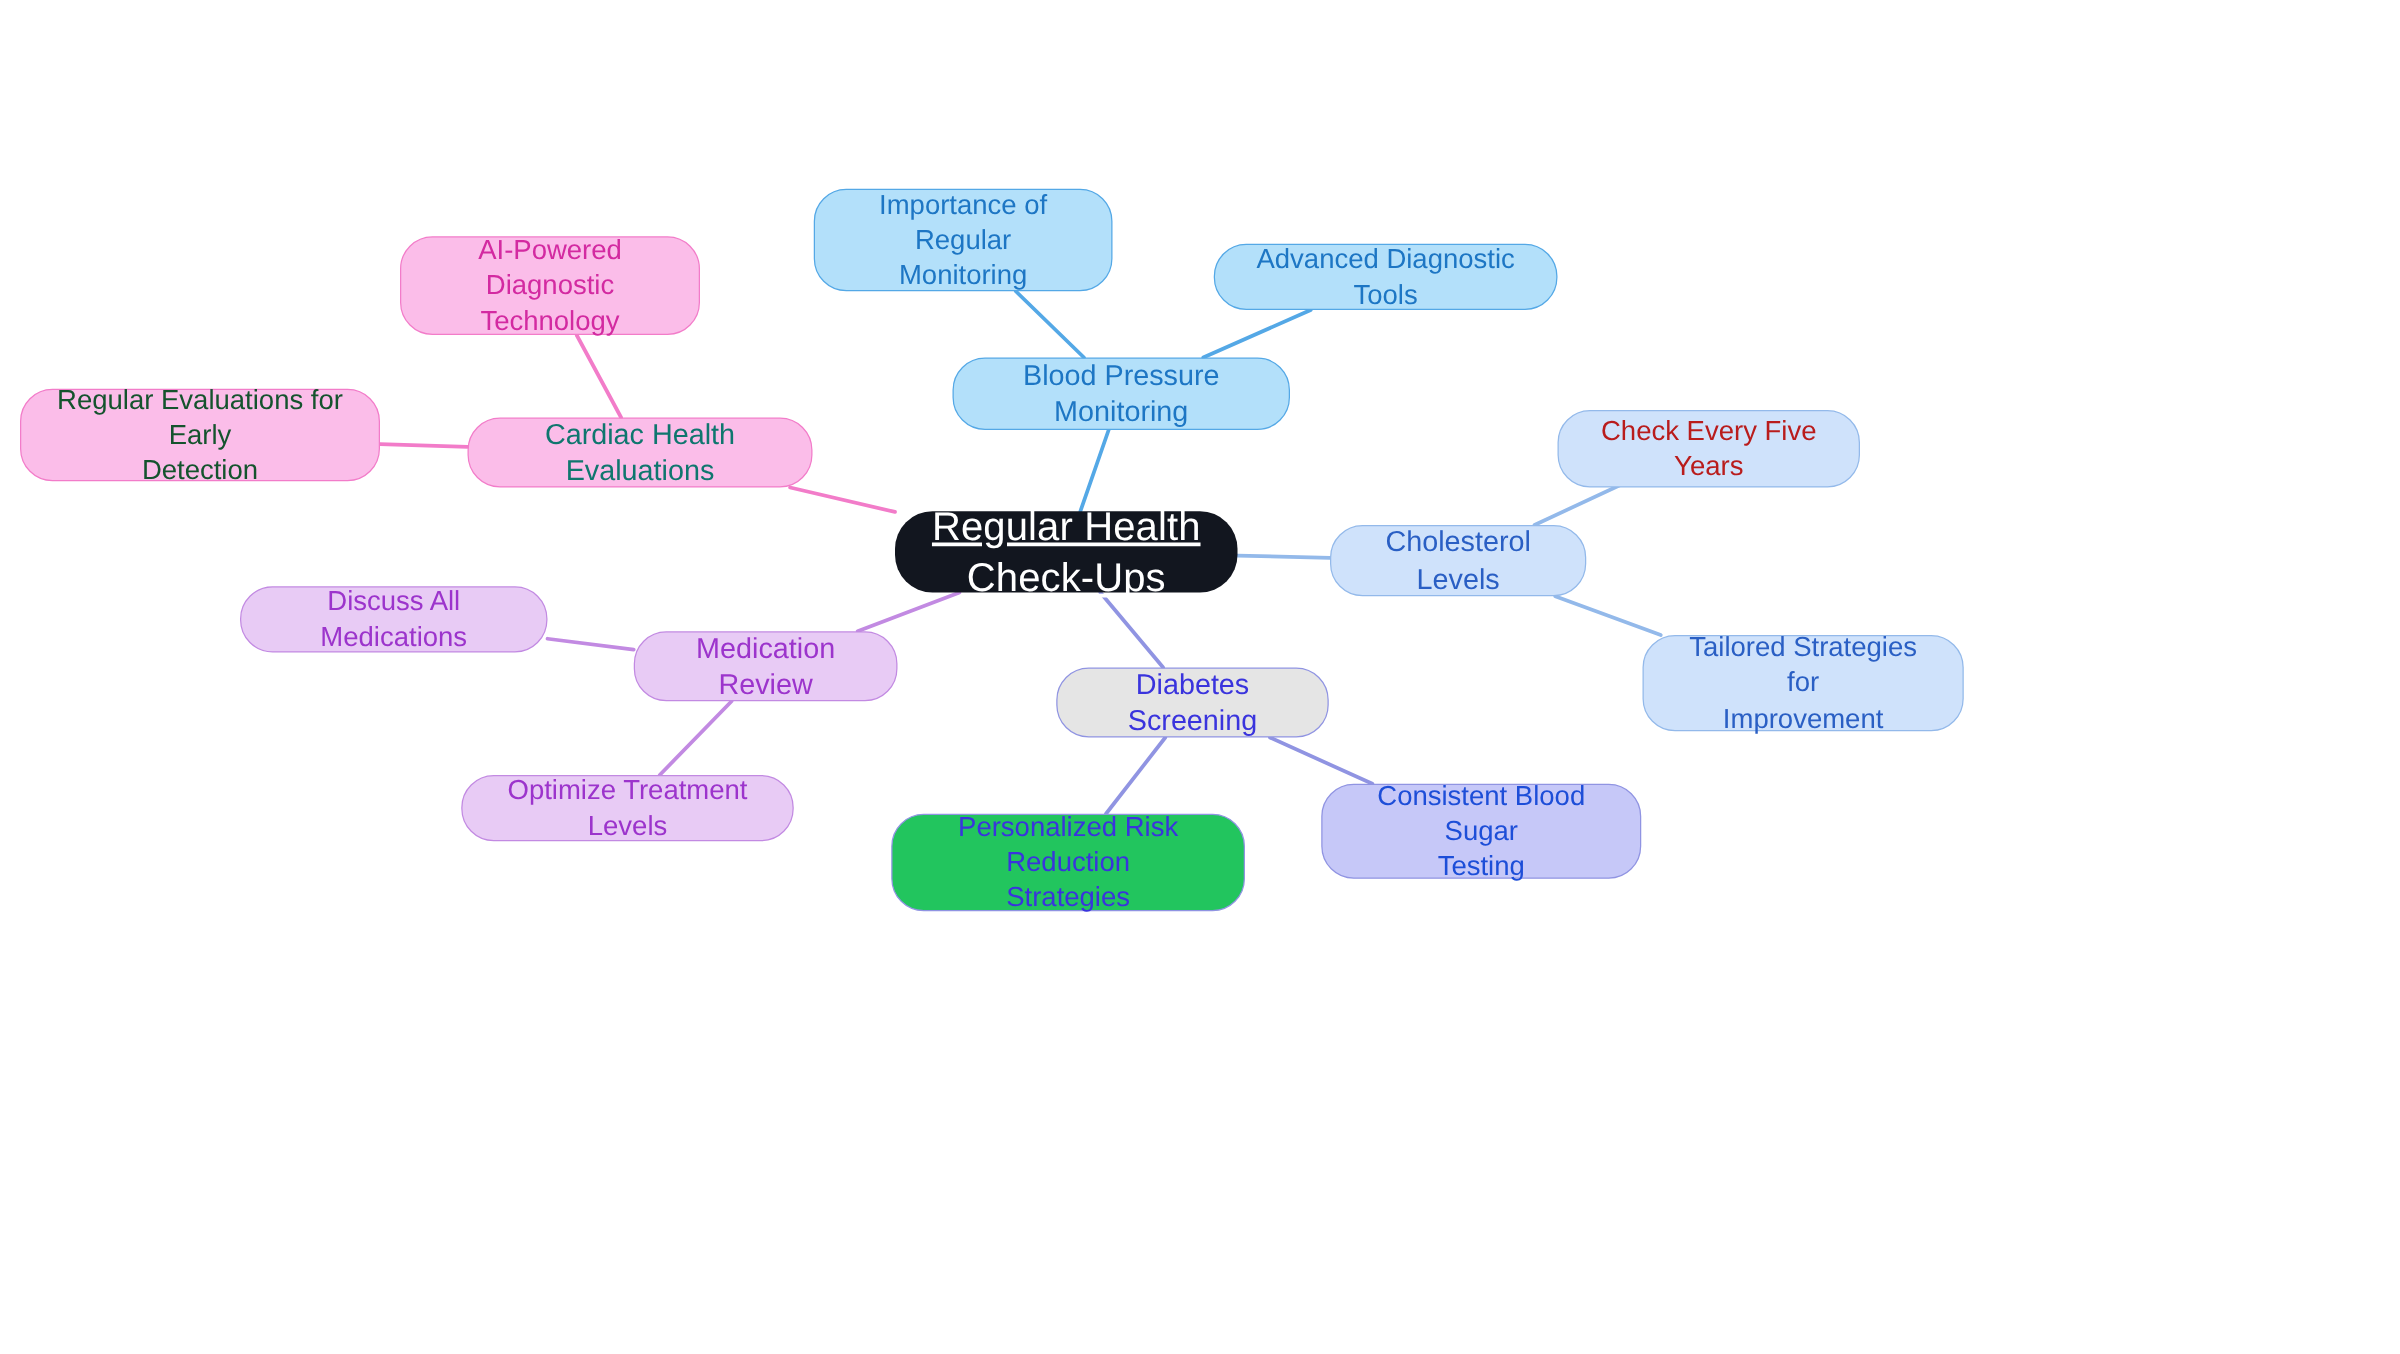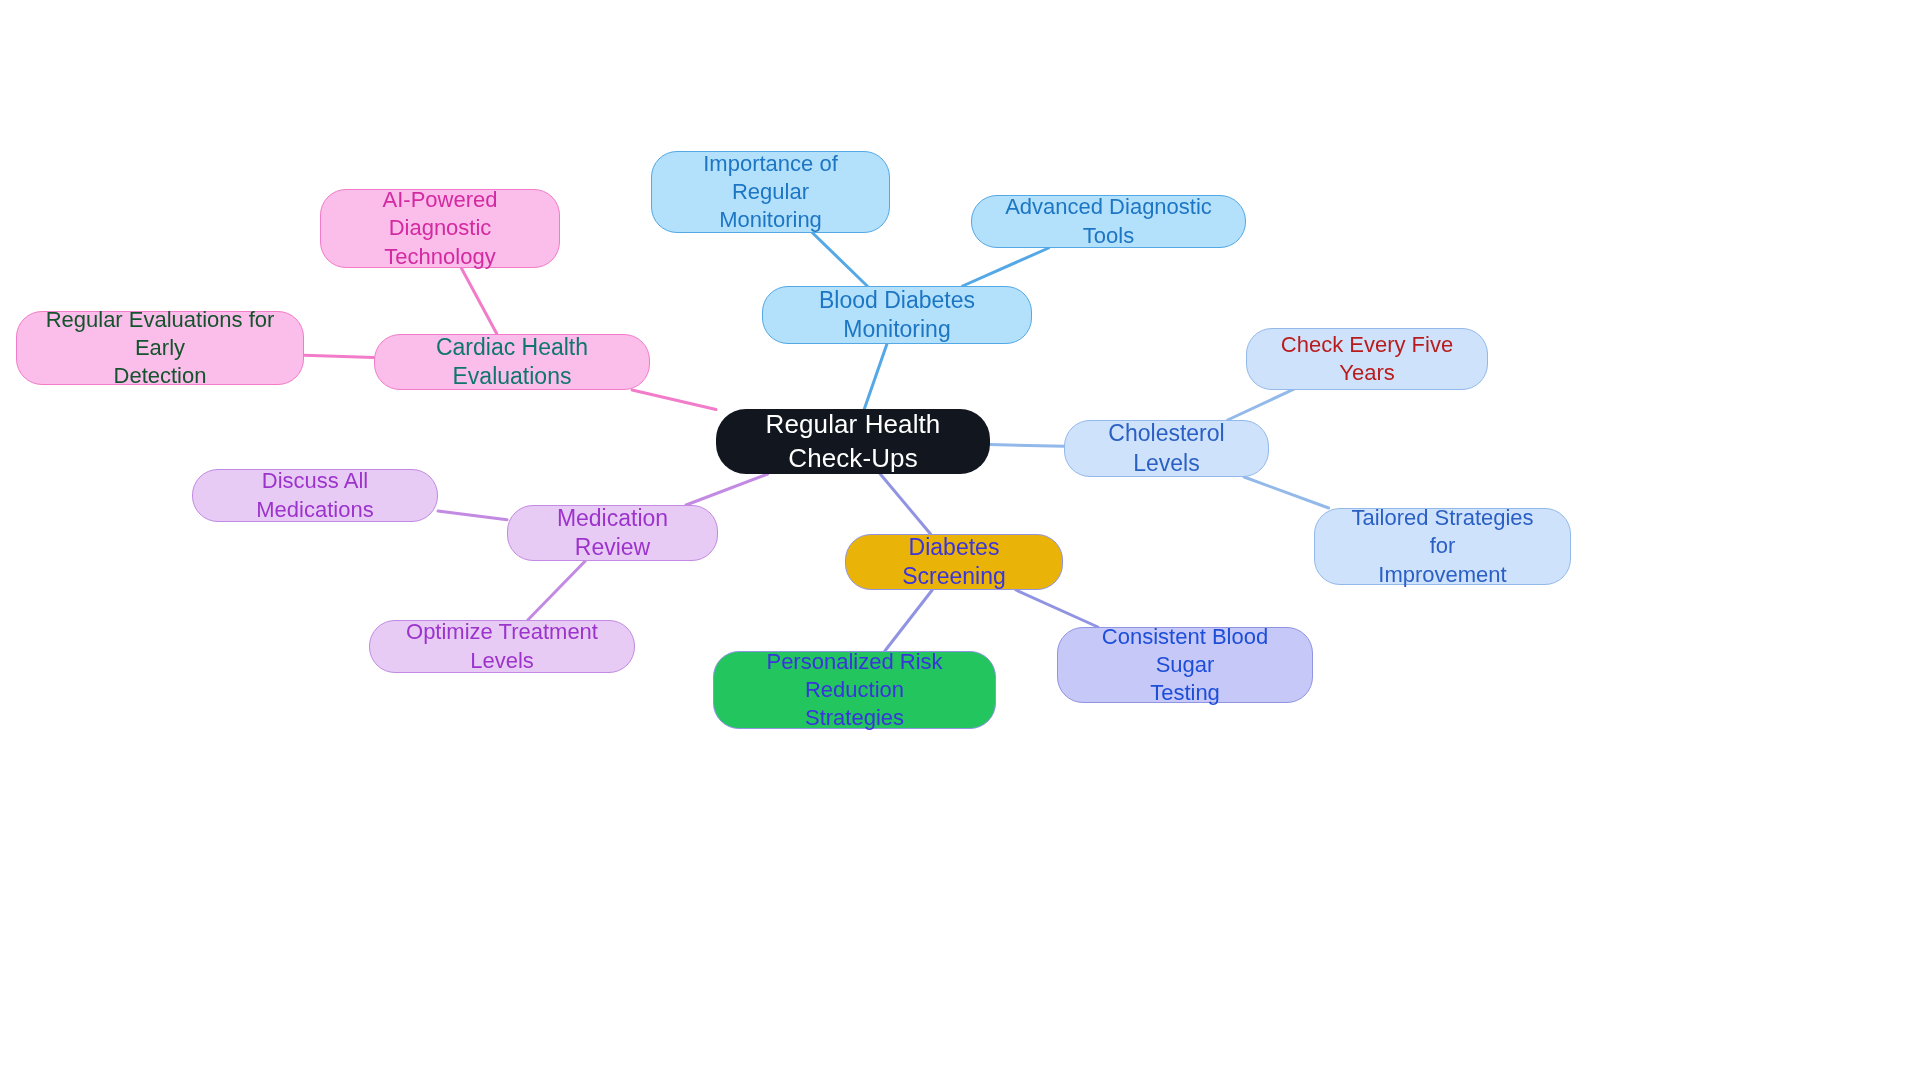--- a/index.html
+++ b/index.html
@@ -38,22 +38,23 @@
     border-radius: 26px;
     border-style: solid;
     border-width: 1.5px;
     line-height: 1.28;
     padding: 6px 24px;
     white-space: pre-line;
   }
   .node-root {
     border-radius: 30px;
     border-width: 0;
-    font-size: 26px;
+    font-size: 32px;
     letter-spacing: 0.1px;
+    text-decoration: underline;
   }
   .node-branch { font-size: 23px; }
   .node-leaf   { font-size: 22px; }
 </style>
 </head>
 <body style="background: rgb(255, 255, 255);">
 
 <div id="mindmap-canvas">
   <svg id="edge-layer" viewBox="0 0 1920 1083" preserveAspectRatio="none" xmlns="http://www.w3.org/2000/svg">
       <line x1="864.304347826087" y1="409" x2="886.9130434782609" y2="344" stroke="#54a8e6" stroke-width="3" stroke-linecap="round"></line>
@@ -67,29 +68,29 @@
       <line x1="932.234375" y1="590" x2="884.81640625" y2="651" stroke="#9094e2" stroke-width="3" stroke-linecap="round"></line>
       <line x1="767.5765027322404" y1="474" x2="686.0956284153006" y2="505" stroke="#c28ae2" stroke-width="3" stroke-linecap="round"></line>
       <line x1="507" y1="519.7016806722689" x2="438" y2="511.0042016806723" stroke="#c28ae2" stroke-width="3" stroke-linecap="round"></line>
       <line x1="585.2400881057268" y1="561" x2="527.7995594713657" y2="620" stroke="#c28ae2" stroke-width="3" stroke-linecap="round"></line>
       <line x1="716" y1="409.5601173020528" x2="632.1006289308176" y2="390" stroke="#f27cc9" stroke-width="3" stroke-linecap="round"></line>
       <line x1="496.8988764044944" y1="334" x2="461.30337078651684" y2="268" stroke="#f27cc9" stroke-width="3" stroke-linecap="round"></line>
       <line x1="374" y1="357.49147727272725" x2="304" y2="355.20454545454544" stroke="#f27cc9" stroke-width="3" stroke-linecap="round"></line>
     </svg>
   <div id="node-layer">
       <div class="node node-root" style="left: 716px; top: 409px; width: 274px; height: 65px; background: rgb(18, 22, 31); border-color: rgb(18, 22, 31); color: rgb(255, 255, 255);">Regular Health Check-Ups</div>
-      <div class="node node-branch" style="left: 762px; top: 286px; width: 270px; height: 58px; background: rgb(179, 224, 250); border-color: rgb(84, 168, 230); color: rgb(29, 118, 196);">Blood Diabetes Monitoring</div>
+      <div class="node node-branch" style="left: 762px; top: 286px; width: 270px; height: 58px; background: rgb(179, 224, 250); border-color: rgb(84, 168, 230); color: rgb(29, 118, 196);">Blood Pressure Monitoring</div>
       <div class="node node-leaf" style="left: 651px; top: 151px; width: 239px; height: 82px; background: rgb(179, 224, 250); border-color: rgb(84, 168, 230); color: rgb(29, 118, 196);">Importance of Regular
 Monitoring</div>
       <div class="node node-leaf" style="left: 971px; top: 195px; width: 275px; height: 53px; background: rgb(179, 224, 250); border-color: rgb(84, 168, 230); color: rgb(29, 118, 196);">Advanced Diagnostic Tools</div>
       <div class="node node-branch" style="left: 1064px; top: 420px; width: 205px; height: 57px; background: rgb(207, 226, 251); border-color: rgb(147, 185, 234); color: rgb(42, 95, 196);">Cholesterol Levels</div>
       <div class="node node-leaf" style="left: 1246px; top: 328px; width: 242px; height: 62px; background: rgb(207, 226, 251); border-color: rgb(147, 185, 234); color: #b91c1c;">Check Every Five Years</div>
       <div class="node node-leaf" style="left: 1314px; top: 508px; width: 257px; height: 77px; background: rgb(207, 226, 251); border-color: rgb(147, 185, 234); color: rgb(42, 95, 196);">Tailored Strategies for
 Improvement</div>
-      <div class="node node-branch" style="left: 845px; top: 534px; width: 218px; height: 56px; background: #eab308; border-color: rgb(144, 148, 226); color: rgb(58, 52, 221);">Diabetes Screening</div>
+      <div class="node node-branch" style="left: 845px; top: 534px; width: 218px; height: 56px; background: #e5e5e5; border-color: rgb(144, 148, 226); color: rgb(58, 52, 221);">Diabetes Screening</div>
       <div class="node node-leaf" style="left: 1057px; top: 627px; width: 256px; height: 76px; background: rgb(198, 200, 248); border-color: rgb(144, 148, 226); color: #1d4ed8;">Consistent Blood Sugar
 Testing</div>
       <div class="node node-leaf" style="left: 713px; top: 651px; width: 283px; height: 78px; background: #22c55e; border-color: rgb(144, 148, 226); color: rgb(58, 52, 221);">Personalized Risk Reduction
 Strategies</div>
       <div class="node node-branch" style="left: 507px; top: 505px; width: 211px; height: 56px; background: rgb(232, 203, 245); border-color: rgb(194, 138, 226); color: rgb(156, 52, 204);">Medication Review</div>
       <div class="node node-leaf" style="left: 192px; top: 469px; width: 246px; height: 53px; background: rgb(232, 203, 245); border-color: rgb(194, 138, 226); color: rgb(156, 52, 204);">Discuss All Medications</div>
       <div class="node node-leaf" style="left: 369px; top: 620px; width: 266px; height: 53px; background: rgb(232, 203, 245); border-color: rgb(194, 138, 226); color: rgb(156, 52, 204);">Optimize Treatment Levels</div>
       <div class="node node-branch" style="left: 374px; top: 334px; width: 276px; height: 56px; background: rgb(251, 189, 233); border-color: rgb(242, 124, 201); color: #0f766e;">Cardiac Health Evaluations</div>
       <div class="node node-leaf" style="left: 320px; top: 189px; width: 240px; height: 79px; background: rgb(251, 189, 233); border-color: rgb(242, 124, 201); color: rgb(211, 42, 161);">AI-Powered Diagnostic
 Technology</div>

